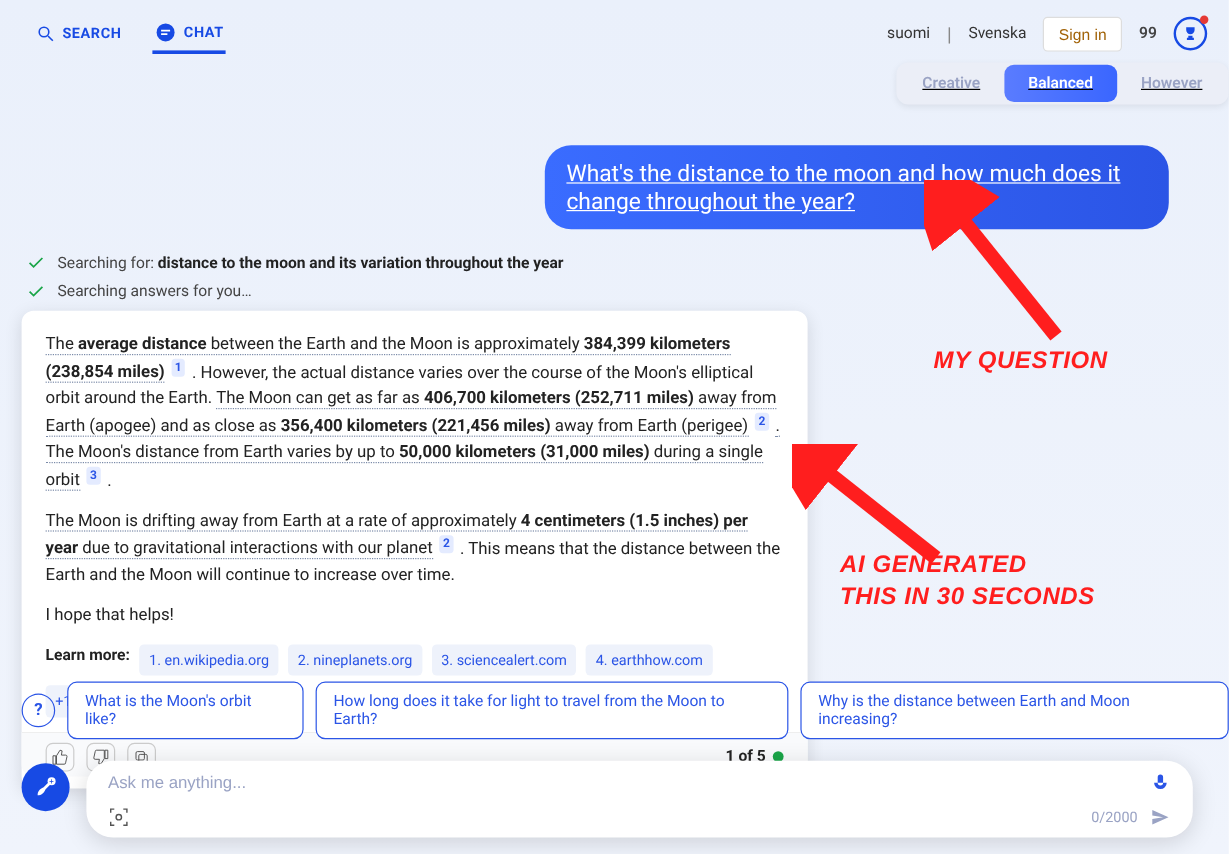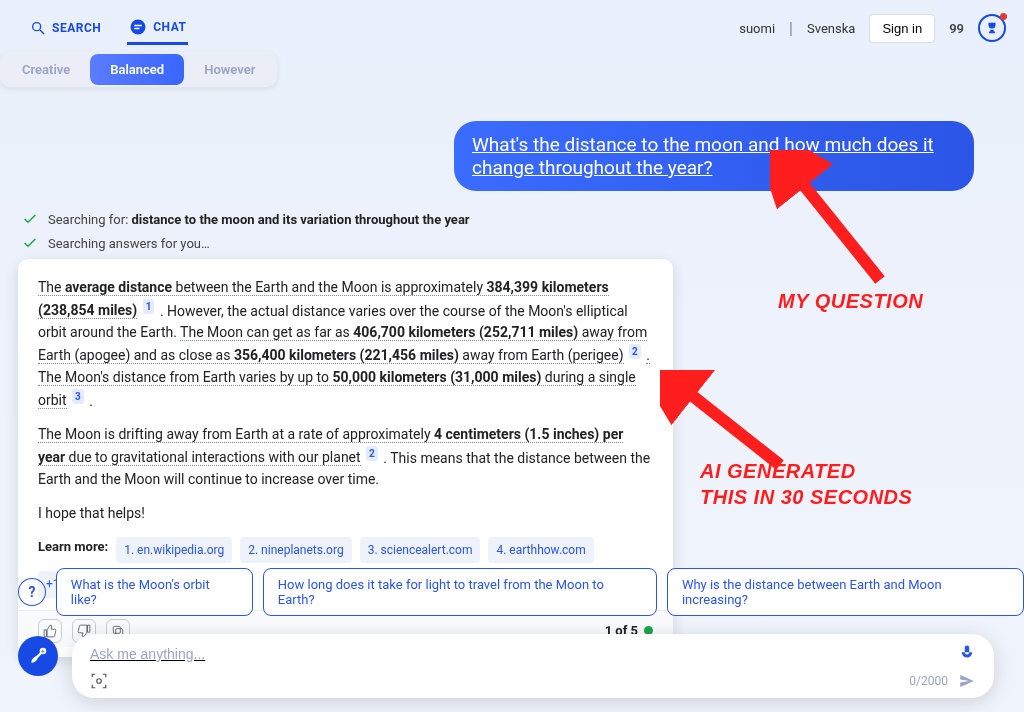--- a/index.html
+++ b/index.html
@@ -25,35 +25,35 @@
     color: #174ae4; cursor: pointer; padding: 6px 2px;
   }
   .header-tab.active { border-bottom: 3px solid #174ae4; }
   .search-icon { width: 16px; height: 16px; stroke: #174ae4; fill:none; stroke-width:2; }
   .chat-icon-svg { width: 18px; height: 18px; fill: #174ae4; }
   .header-right { display: flex; align-items: center; gap: 14px; }
   .lang-link { font-size: 13px; color: #333; cursor: pointer; }
   .lang-sep { color: #888; }
   .signin-btn {
     background:#fff; border:1px solid #ddd; border-radius:4px;
-    padding:6px 12px; font-size:13px; color:#000000; cursor:pointer;
+    padding:6px 12px; font-size:13px; color:#a16207; cursor:pointer;
   }
   .points { font-size:13px; color:#444; font-weight:600; }
   .reward-icon {
     width:28px; height:28px; border:2px solid #174ae4; border-radius:50%;
     display:flex; align-items:center; justify-content:center; position:relative;
   }
   .reward-icon::after{
     content:""; position:absolute; top:-3px; right:-3px; width:7px; height:7px;
     background:#e53935; border-radius:50%;
   }
   .trophy-svg{ width:14px; height:14px; fill:#174ae4; }
 
   
-  .mode-row { display:flex; justify-content:flex-start; margin-top:4px; }
+  .mode-row { display:flex; justify-content:flex-end; margin-top:4px;text-decoration:underline; }
   .mode-pills {
     display:flex; background:#ebeef7; border-radius:10px;
     box-shadow:0 2px 6px rgba(0,0,0,0.08);
     padding:2px;
   }
   .mode-pill {
     font-size:13px; font-weight:600; padding:8px 20px;
     color:#9aa3c4; border-radius:8px; cursor:pointer;
   }
   .mode-pill.active {
@@ -141,21 +141,21 @@
     width:40px; height:40px; background:#174ae4; border-radius:50%;
     display:flex; align-items:center; justify-content:center; flex-shrink:0;
     margin-top:2px;
   }
   .broom-svg{ width:20px; height:20px; fill:#fff; }
   .input-box{
     flex:1; background:#fff; border-radius:22px;
     box-shadow:0 4px 20px rgba(0,0,0,0.15);
     padding:10px 18px 8px 18px;
   }
-  .input-top{ display:flex; align-items:flex-end; justify-content:space-between;text-decoration:underline; }
+  .input-top{ display:flex; align-items:flex-start; justify-content:space-between; }
   .ask-input{
     border:none; outline:none; width:90%; font-size:14px; color:#333;
     background:transparent;
   }
   .ask-input::placeholder{ color:#9aa3c4; }
   .mic-svg{ width:18px; height:18px; fill:#2b55e6; cursor:pointer; }
   .input-bottom{
     display:flex; align-items:center; justify-content:space-between;
     margin-top:10px; color:#9aa3c4; font-size:12px;
   }

